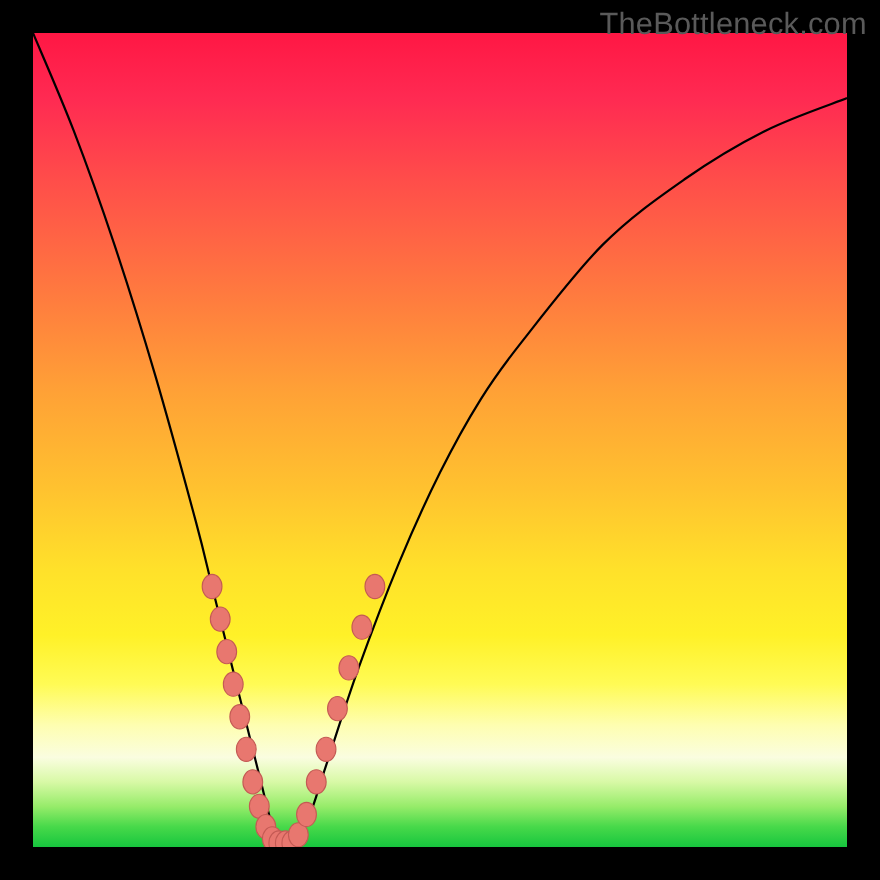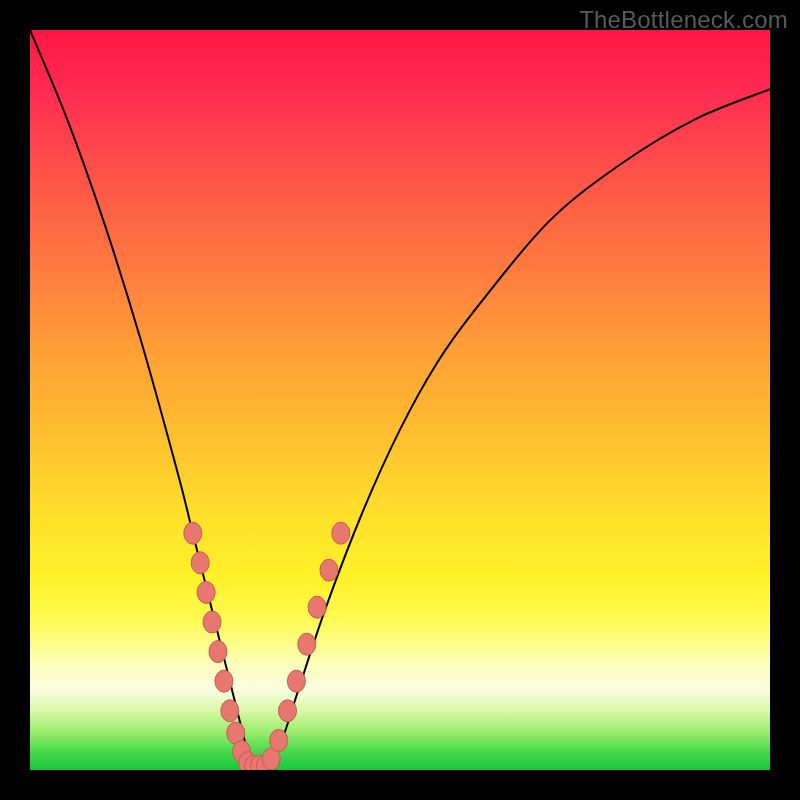--- a/index.html
+++ b/index.html
@@ -15,21 +15,21 @@
     position: relative;
     width: 800px;
     height: 800px;
     background: #000;
   }
   .watermark {
     position: absolute;
     top: 6px;
     right: 12px;
     color: #5a5a5a;
-    font-size: 24px;
+    font-size: 28px;
     font-weight: 400;
     letter-spacing: 0.2px;
     z-index: 20;
   }
   .plot-area {
     position: absolute;
     left: 30px;
     top: 30px;
     width: 740px;
     height: 740px;

